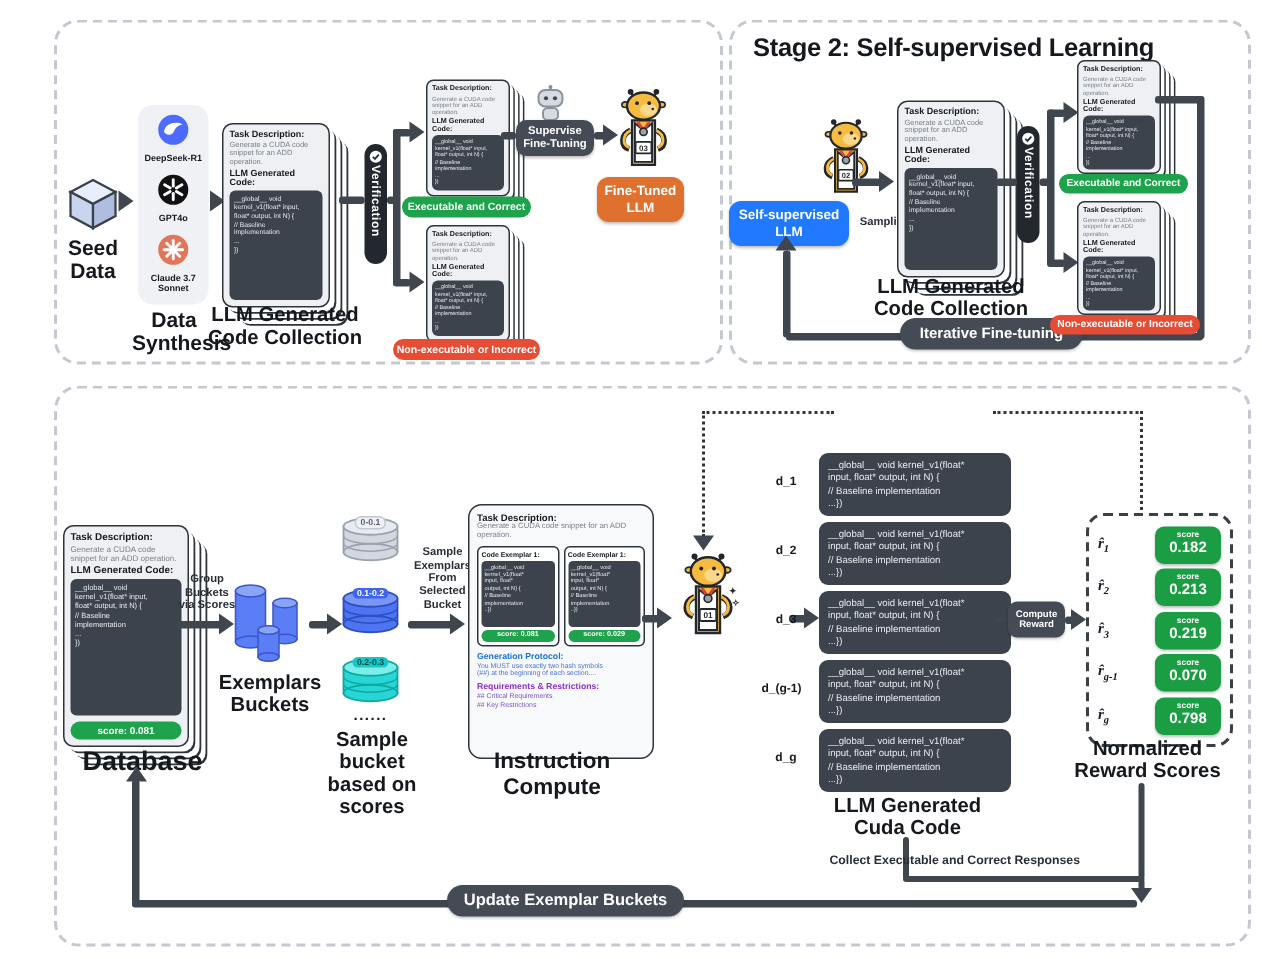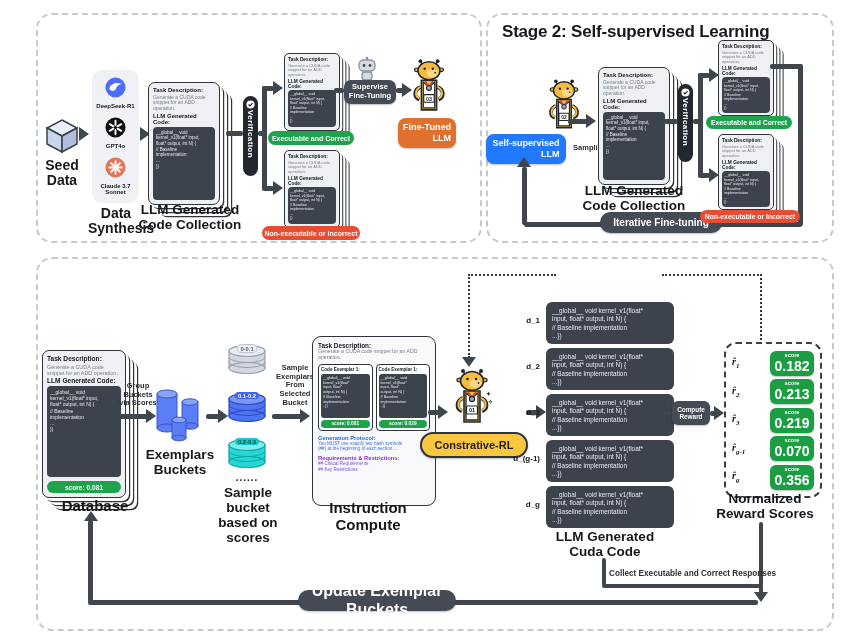--- a/index.html
+++ b/index.html
@@ -29,46 +29,46 @@
   .vbar{position:absolute;background:#3f464e;width:4.5px;border-radius:2px;}
   .tri-r{position:absolute;width:0;height:0;border-top:7px solid transparent;border-bottom:7px solid transparent;border-left:10px solid #3f464e;}
   .tri-u{position:absolute;width:0;height:0;border-left:7px solid transparent;border-right:7px solid transparent;border-bottom:10px solid #3f464e;}
   .tri-d{position:absolute;width:0;height:0;border-left:7px solid transparent;border-right:7px solid transparent;border-top:10px solid #3f464e;}
   .doth{position:absolute;border-top:2.4px dotted #30363d;}
   .dotv{position:absolute;border-left:2.4px dotted #30363d;}
   
   .synth{position:absolute;background:#f0f1f4;border-radius:10px;display:flex;flex-direction:column;align-items:center;justify-content:space-evenly;}
   .mname{font-weight:700;font-size:6px;color:#15181c;text-align:center;white-space:pre-line;line-height:1.1;margin-top:1px;}
   
-  .cbox{position:absolute;display:flex;align-items:center;justify-content:center;text-align:right;font-weight:700;color:#fff;border-radius:8px;white-space:pre-line;line-height:1.2;box-shadow:0 1px 2px rgba(0,0,0,.25);}
+  .cbox{position:absolute;display:flex;align-items:center;justify-content:center;text-align:center;font-weight:700;color:#fff;border-radius:8px;white-space:pre-line;line-height:1.2;box-shadow:0 1px 2px rgba(0,0,0,.25);}
   .ylw{position:absolute;display:flex;align-items:center;justify-content:center;font-weight:700;color:#1c1f24;background:#f9c63d;border:2px solid #2e343b;border-radius:999px;box-shadow:0 1px 2px rgba(0,0,0,.25);}
   
   .iprompt{position:absolute;background:#f8f9fb;border:1.6px solid #2e343b;border-radius:9px;padding:5px;}
   .ip-t{font-weight:700;font-size:6.4px;color:#15181c;}
   .ip-d{font-size:5.2px;color:#7a828c;line-height:1.15;white-space:pre-line;}
   .ex-row{display:flex;gap:3px;margin-top:3px;}
   .ex{flex:1;background:#fff;border:1.3px solid #2e343b;border-radius:4px;padding:2px;display:flex;flex-direction:column;gap:2px;}
   .ex-h{font-weight:700;font-size:4.6px;color:#15181c;}
   .ex-code{background:#3c434c;color:#e6e9ed;border-radius:3px;padding:2px;font-size:3.8px;line-height:1.25;white-space:pre-line;height:40px;}
   .ex-score{background:#1ea24b;color:#fff;font-weight:700;font-size:4.8px;border-radius:999px;text-align:center;padding:1.5px 0;}
   .ip-proto-t{font-weight:700;font-size:5.8px;color:#1a6fe0;margin-top:4px;}
   .ip-proto{font-size:4.6px;color:#4a6fd8;line-height:1.2;white-space:pre-line;}
   .ip-req-t{font-weight:700;font-size:5.8px;color:#8a2fd0;margin-top:3px;}
   .ip-req{font-size:4.6px;color:#7a55c8;line-height:1.3;white-space:pre-line;}
   
   .dbox{position:absolute;background:#3c434c;border-radius:6px;color:#e8ebef;padding:5px 6px;font-size:6.4px;line-height:1.3;white-space:pre-line;}
-  .dlab{position:absolute;font-weight:700;font-size:8px;color:#15181c;text-align:right;}
+  .dlab{position:absolute;font-weight:700;font-size:8px;color:#15181c;text-align:center;}
   
   .rbox{position:absolute;border:2px dashed #3a4047;border-radius:12px;display:flex;flex-direction:column;justify-content:space-evenly;padding:3px 6px;}
   .rrow{display:flex;align-items:center;justify-content:space-between;}
   .rsym{font-family:"Liberation Serif",serif;font-style:italic;font-weight:700;font-size:10px;color:#15181c;}
   .rsym sub{font-size:7px;}
   .score-pill{background:#1b9e43;border-radius:6px;color:#fff;display:flex;flex-direction:column;align-items:center;justify-content:center;line-height:1.05;width:44px;height:25px;box-shadow:0 1px 2px rgba(0,0,0,.25);}
   .sw{font-size:5.6px;font-weight:700;}
-  .sv{font-size:14px;font-weight:700;}
+  .sv{font-size:10px;font-weight:700;}
   
   .bwrap{position:absolute;width:42px;height:34px;}
   .chip{position:absolute;top:0;left:50%;transform:translateX(-50%);font-weight:700;font-size:5.8px;border-radius:5px;padding:.5px 3px;white-space:nowrap;}
 </style>
 </head>
 <body>
 
 <div class="canvas">
 
   <div class="panel" style="left:36px;top:13px;width:442px;height:226px;"></div>
@@ -327,21 +327,21 @@
     <div class="c-t">LLM Generated Code:</div>
     <div class="c-code">__global__ void
 kernel_v1(float* input,
 float* output, int N) {
    // Baseline
    implementation
    ...
 })</div>
     <div class="inline-score">score: 0.081</div>
   </div>
-  <div class="lbl" style="left:40px;top:498px;width:110px;font-size:15px;">Database</div>
+  <div class="lbl" style="left:40px;top:498px;width:110px;font-size:18px;">Database</div>
 
   <div class="note" style="left:116px;top:382px;width:44px;font-size:7.5px;">Group
 Buckets
 via Scores</div>
   <div class="hbar" style="left:118px;top:414px;width:30px;"></div>
   <div class="tri-r" style="left:146px;top:409px;"></div>
 
   <svg style="position:absolute;left:154px;top:386px;" width="52" height="58" viewBox="0 0 52 58">
     <g stroke="#3a56c9" stroke-width="1">
       <rect x="3" y="8" width="20" height="34" fill="#5b7df5"></rect>
@@ -461,21 +461,20 @@
     <path d="M13 30 C7 33 7 40 12 42" fill="none" stroke="#f6bb41" stroke-width="2"></path>
     <path d="M31 30 C38 33 38 41 32 43" fill="none" stroke="#23272b" stroke-width="4"></path>
     <path d="M31 30 C37 33 37 40 32 42" fill="none" stroke="#f6bb41" stroke-width="2"></path>
     <rect x="16.5" y="38" width="11" height="8" rx="1" fill="#fff" stroke="#23272b" stroke-width="1.2"></rect>
     <text x="22" y="44.3" font-size="5.5" font-weight="bold" text-anchor="middle" fill="#23272b">01</text>
     <g fill="#23272b" font-size="6" font-weight="bold">
         <text x="36" y="28">✦</text>
         <text x="38" y="36">✧</text>
       </g>
   </svg>
-  <div class="ylw" style="left:420px;top:432px;width:104px;height:22px;font-size:11px;">Constrative-RL</div>
 
   <div class="hbar" style="left:526px;top:410px;width:12px;"></div>
   <div class="tri-r" style="left:536px;top:405px;"></div>
 
   <div class="doth" style="left:662px;top:274px;width:100px;"></div>
   <div class="dotv" style="left:760px;top:274px;height:66px;"></div>
   <div class="doth" style="left:468px;top:274px;width:88px;"></div>
   <div class="dotv" style="left:468px;top:274px;height:84px;"></div>
   <div class="tri-d" style="left:462px;top:357px;"></div>
 
@@ -539,31 +538,31 @@
       <span class="rsym"><span>r̂</span><sub>g-1</sub></span>
       <span class="score-pill">
           <span class="sw">score</span>
           <span class="sv">0.070</span>
         </span>
     </div>
     <div class="rrow">
       <span class="rsym"><span>r̂</span><sub>g</sub></span>
       <span class="score-pill">
           <span class="sw">score</span>
-          <span class="sv">0.356</span>
+          <span class="sv">0.798</span>
         </span>
     </div>
   </div>
   <div class="lbl" style="left:706px;top:492px;width:118px;font-size:13.5px;">Normalized
 Reward Scores</div>
 
   <div class="vbar" style="left:602px;top:558px;height:28px;width:4px;"></div>
   <div class="vbar" style="left:759px;top:522px;height:64px;width:4px;"></div>
   <div class="hbar" style="left:602px;top:584px;width:161px;height:4px;"></div>
-  <div class="note" style="left:580px;top:569px;width:196px;font-size:8.2px;text-align:right;">Collect Executable and Correct Responses</div>
+  <div class="note" style="left:524px;top:569px;width:196px;font-size:8.2px;text-align:right;">Collect Executable and Correct Responses</div>
   <div class="vbar" style="left:759px;top:586px;height:10px;width:4px;"></div>
   <div class="tri-d" style="left:754px;top:592px;"></div>
   <div class="hbar" style="left:88px;top:600px;width:670px;"></div>
-  <div class="dpill" style="left:298px;top:590px;width:158px;height:21px;font-size:16px;border-radius:11px;">Update Exemplar Buckets</div>
+  <div class="dpill" style="left:298px;top:590px;width:158px;height:21px;font-size:11px;border-radius:11px;">Update Exemplar Buckets</div>
   <div class="vbar" style="left:88px;top:520px;height:82px;"></div>
   <div class="tri-u" style="left:83.5px;top:511px;"></div>
 
 </div>
 
 </body></html>

